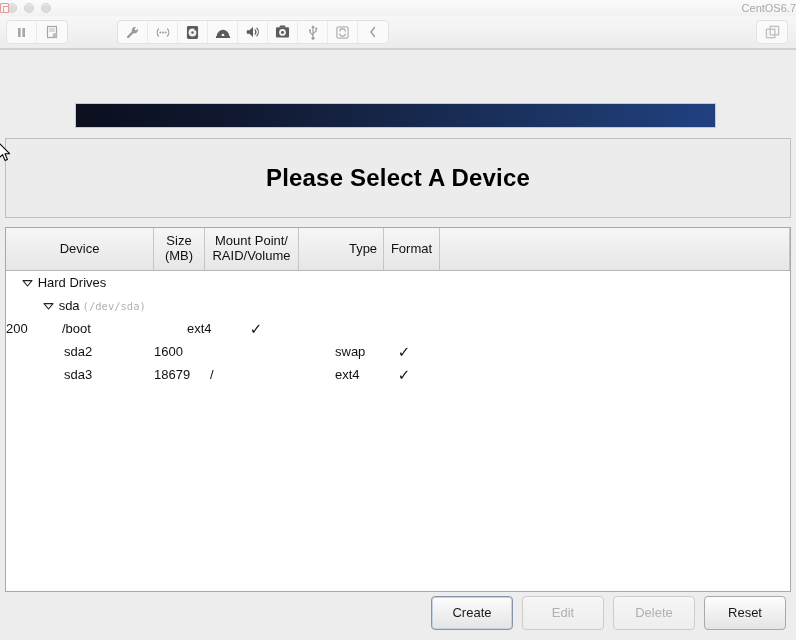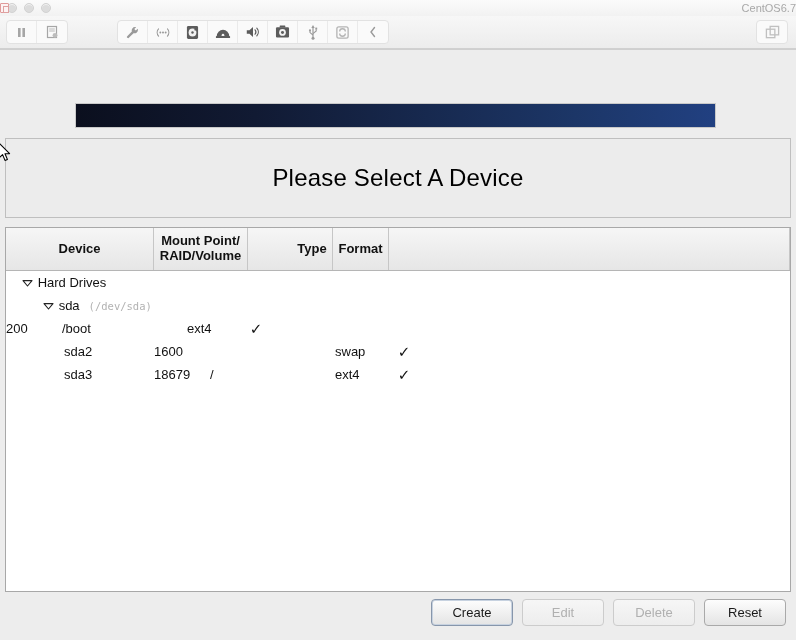--- a/index.html
+++ b/index.html
@@ -115,41 +115,40 @@
     left: 5px; top: 88px;
     width: 786px; height: 80px;
     background: #ececec;
     border: 1px solid #bfbfbf;
     display: flex;
     align-items: center;
     justify-content: center;
   }
   .title-panel h1 {
     font-size: 24px;
-    font-weight: normal;
+    font-weight: bold;
     color: #000;
     letter-spacing: 0.2px;
   }
 
   
   .table-panel {
     position: absolute;
     left: 5px; top: 177px;
     width: 786px; height: 365px;
     background: #ffffff;
     border: 1px solid #a8a8a8;
     overflow: hidden;
   }
 
   .thead {
     display: flex;
     height: 43px;
     background: linear-gradient(#f6f6f6, #e6e6e6);
     border-bottom: 1px solid #b5b5b5;
-    font-weight: bold;
   }
   .th {
     display: flex;
     align-items: center;
     justify-content: center;
     text-align: center;
     font-size: 13px;
     color: #111;
     line-height: 1.15;
     border-right: 1px solid #c6c6c6;
@@ -184,38 +183,38 @@
   }
   .twisty-svg { display: block; }
 
   .indent-0 { padding-left: 14px; }
   .indent-1 { padding-left: 35px; }
   .indent-2 { padding-left: 58px; }
 
   .devpath {
     color: #b2b2b2;
     font-size: 10.5px;
-    margin-left: 9px;
+    margin-left: 3px;
     font-family: "DejaVu Sans Mono", "Liberation Mono", monospace;
   }
   .check { font-size: 15px; color: #111; line-height: 1; }
 
   
   .action-bar {
     position: absolute;
     left: 0; top: 545px;
     width: 796px; height: 35px;
     display: flex;
     align-items: center;
     justify-content: flex-end;
     gap: 9px;
     padding-right: 10px;
   }
   .btn {
-    height: 27px;
+    height: 34px;
     min-width: 82px;
     padding: 0 20px;
     font-size: 13px;
     color: #1a1a1a;
     background: linear-gradient(#fdfdfd, #e4e4e4);
     border: 1px solid #a9a9a9;
     border-radius: 4px;
     display: flex;
     align-items: center;
     justify-content: center;
@@ -357,20 +356,26 @@
 
   <div class="banner"></div>
 
   <div class="title-panel">
     <h1>Please Select A Device</h1>
   </div>
 
   <div class="table-panel">
     <div class="thead">
       <div class="th th-device">Device</div>
+      <div class="th th-size">
+        <div>
+          <div>Size</div>
+          <div>(MB)</div>
+        </div>
+      </div>
       <div class="th th-mount">
         <div>
           <div>Mount Point/</div>
           <div>RAID/Volume</div>
         </div>
       </div>
       <div class="th th-type">Type</div>
       <div class="th th-format">Format</div>
       <div class="th th-rest"></div>
     </div>

